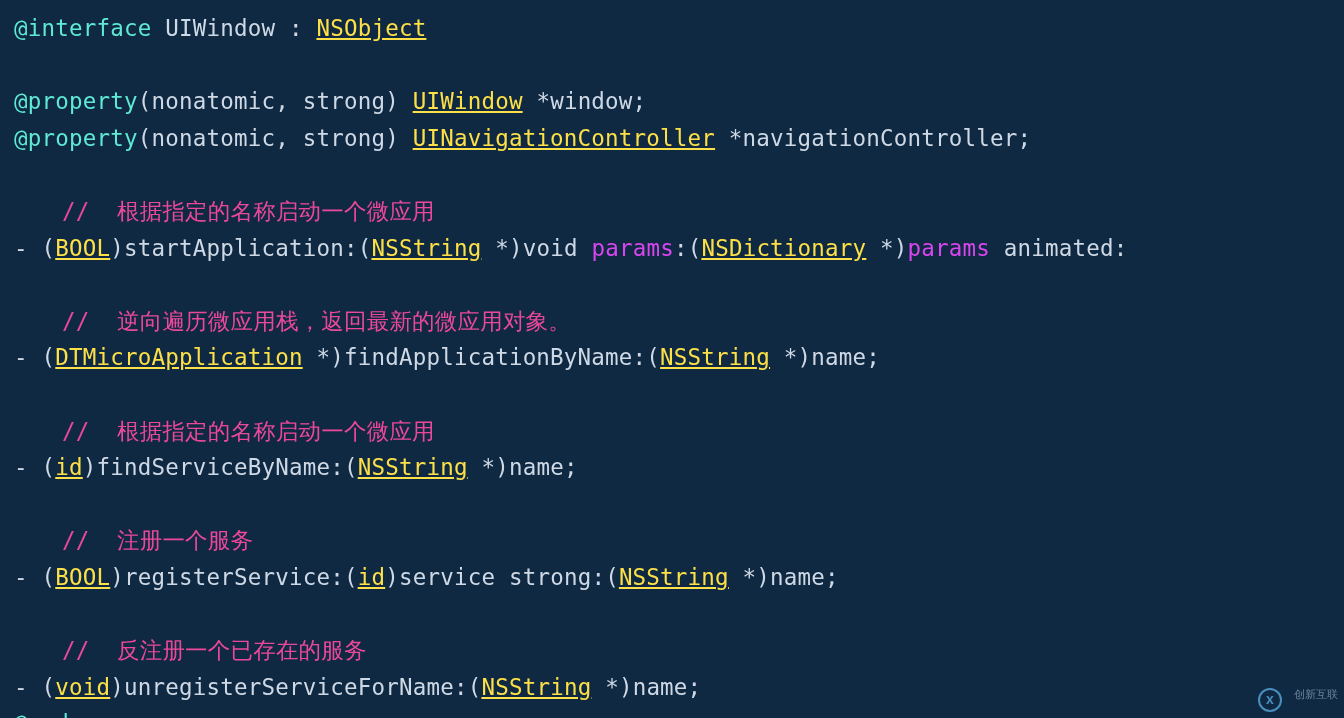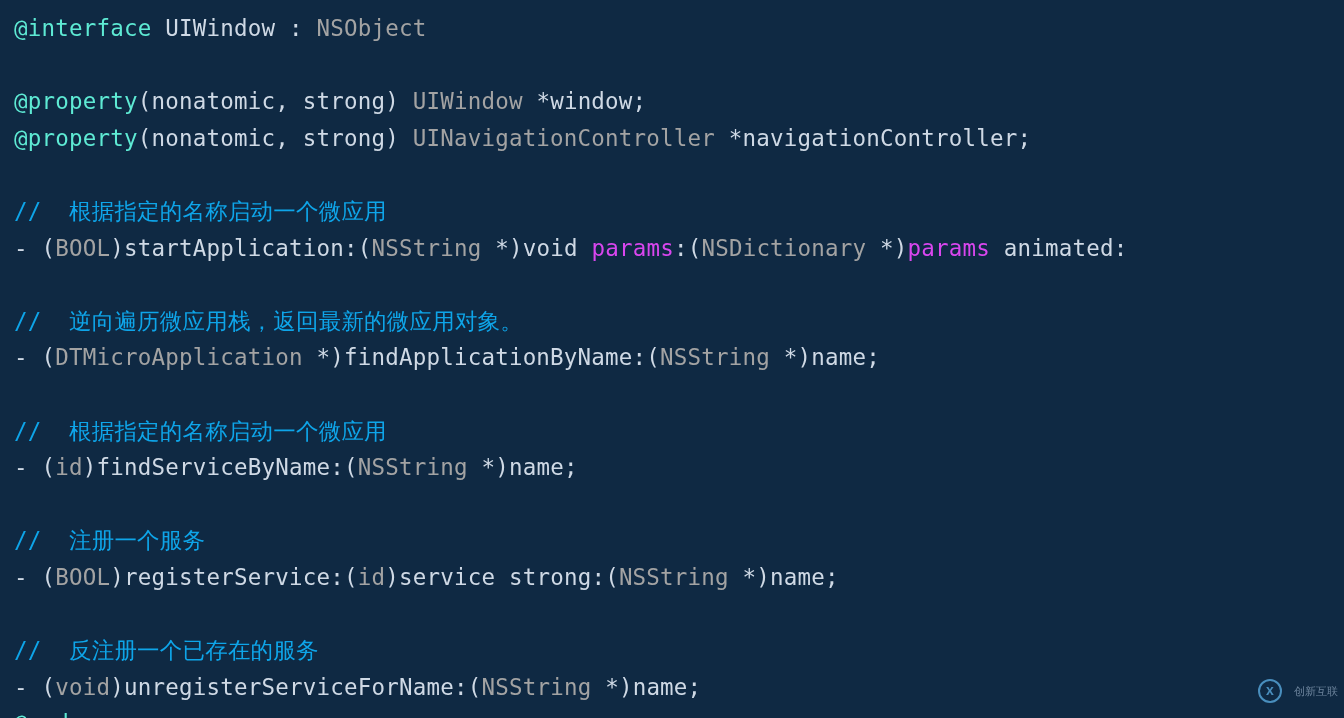--- a/index.html
+++ b/index.html
@@ -15,29 +15,28 @@
     padding: 10px 0 0 14px;
     font-family: "Menlo", "Consolas", "DejaVu Sans Mono", "Courier New", monospace;
     font-size: 22.5px;
     line-height: 36.6px;
     letter-spacing: 0.2px;
     white-space: pre;
     overflow: hidden;
   }
   .kw   { color: #5eead4; }   
   .pl   { color: #cfd9e5; }   
-  .typ  { color: #a3a3a3; }   
-  .cmt  { color: #0ea5e9; font-style: normal; } 
+  .typ  { color: #fde047; text-decoration: underline; }   
+  .cmt  { color: #ec4899; font-style: normal; margin-left: 48px; } 
   .sel  { color: #d946ef; }   
   .watermark {
     position: absolute;
     right: 6px;
-    bottom: 15px;
+    bottom: 6px;
     display: flex;
-    align-items: center;
     gap: 12px;
     opacity: 0.75;
     font-family: Arial, sans-serif;
   }
   .watermark .wm-icon {
     width: 24px;
     height: 24px;
     border: 2px solid #5db0e6;
     border-radius: 50%;
     position: relative;

